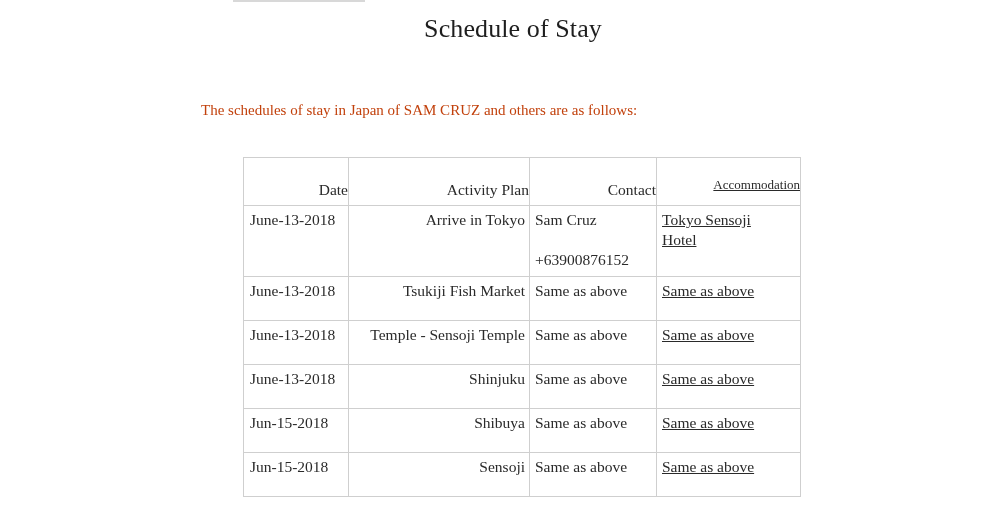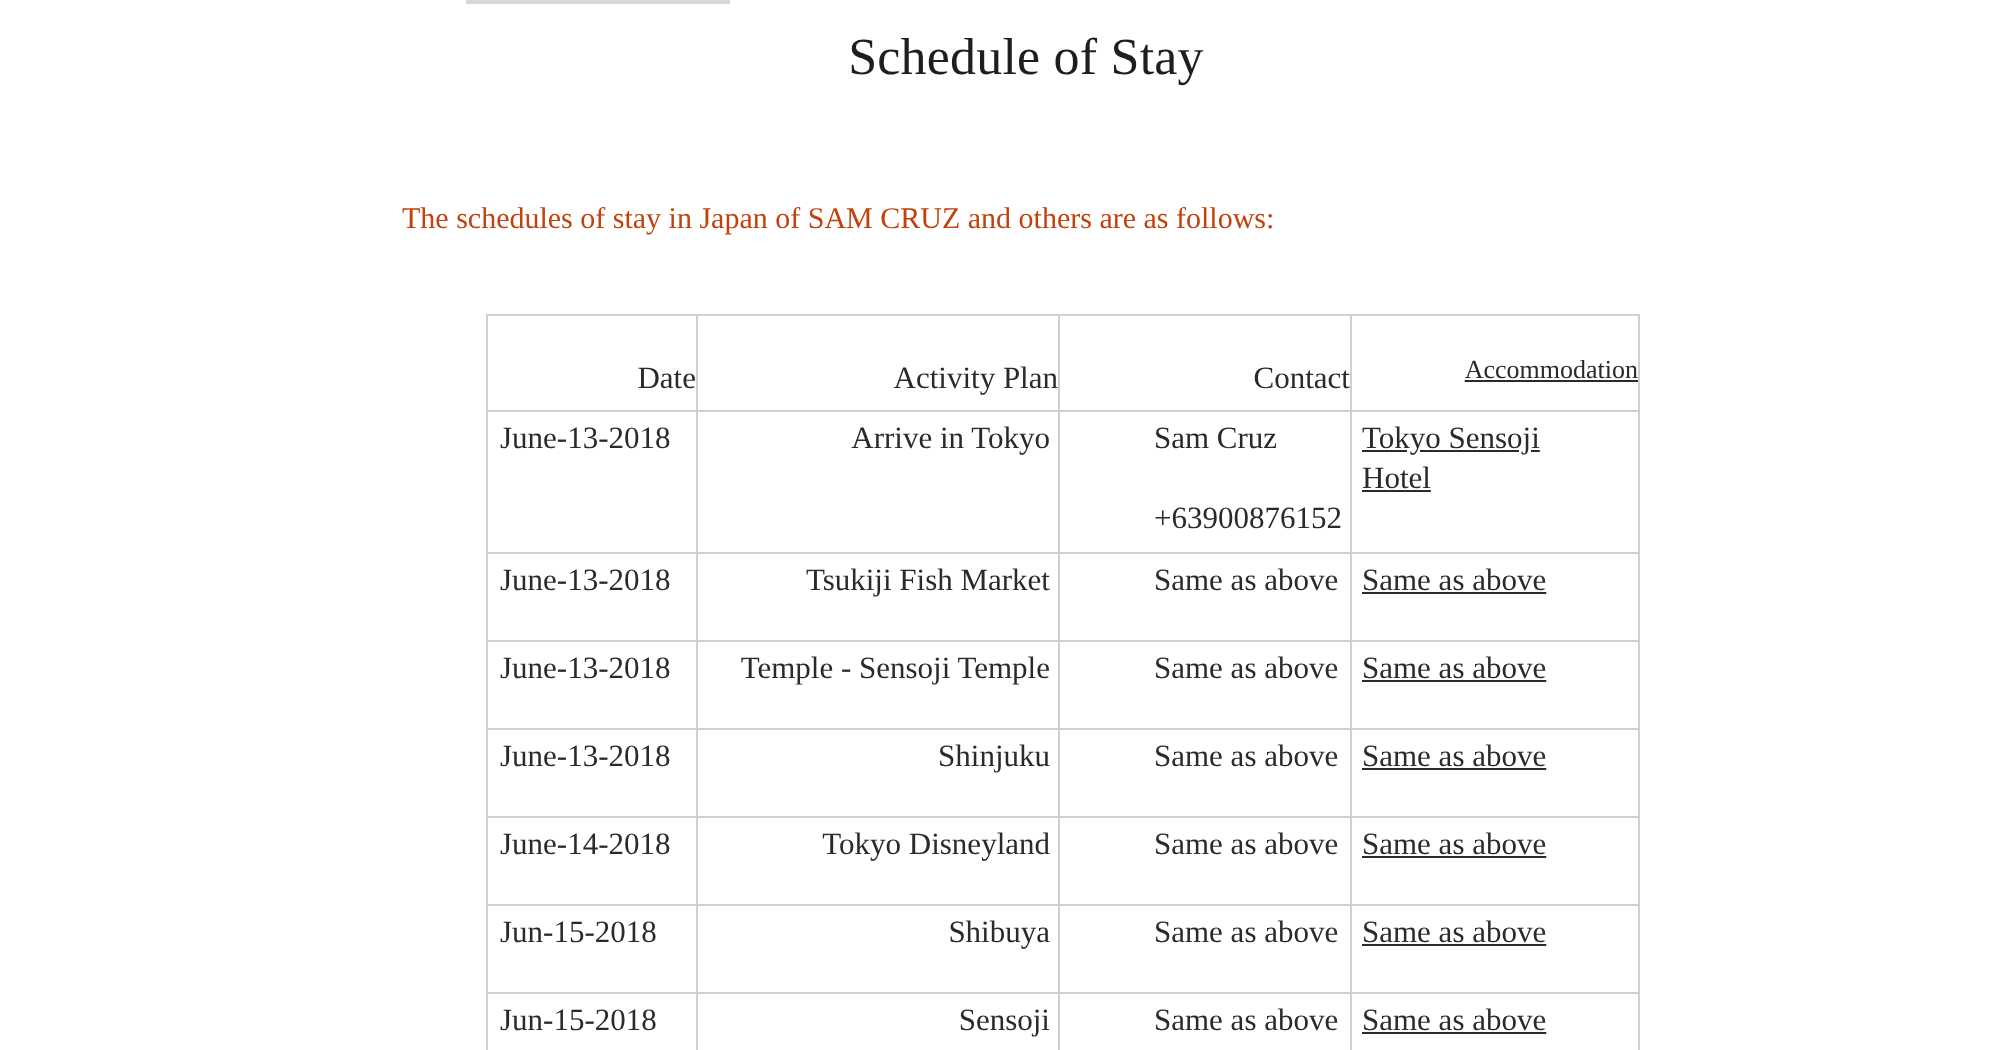--- a/index.html
+++ b/index.html
@@ -69,21 +69,21 @@
 
     th .cell { padding: 0 0 5px 6px; text-align: right; }
     th.c-act .cell { padding-left: 9px; }
     th.c-contact .cell { padding-left: 9px; }
     th.c-acc .cell { padding: 0 0 10px 11px; font-size: 13px; }
 
     td .cell { padding: 4px 4px 0 6px; }
     tr.first td { height: 70px; }
     tr.row td { height: 43px; }
     td.c-act .cell { padding-left: 5px; text-align: right; }
-    td.c-contact .cell { padding-left: 5px; margin-left: 42px; }
+    td.c-contact .cell { padding-left: 5px; }
     td.c-acc .cell { padding-left: 5px; }
 
     .phone { display: block; margin-top: 20px; }
   </style>
 </head>
 <body>
 
 <div class="top-rule"></div>
 
 <h1 class="title" style="margin:0;font-weight:normal;">Schedule of Stay</h1>
@@ -162,34 +162,20 @@
         </td>
       <td class="c-contact">
           <div class="cell">Same as above</div>
         </td>
       <td class="c-acc">
           <div class="cell">Same as above</div>
         </td>
     </tr>
     <tr class="row">
       <td class="c-date">
-          <div class="cell">June-14-2018</div>
-        </td>
-      <td class="c-act">
-          <div class="cell">Tokyo Disneyland</div>
-        </td>
-      <td class="c-contact">
-          <div class="cell">Same as above</div>
-        </td>
-      <td class="c-acc">
-          <div class="cell">Same as above</div>
-        </td>
-    </tr>
-    <tr class="row">
-      <td class="c-date">
           <div class="cell">Jun-15-2018</div>
         </td>
       <td class="c-act">
           <div class="cell">Shibuya</div>
         </td>
       <td class="c-contact">
           <div class="cell">Same as above</div>
         </td>
       <td class="c-acc">
           <div class="cell">Same as above</div>

